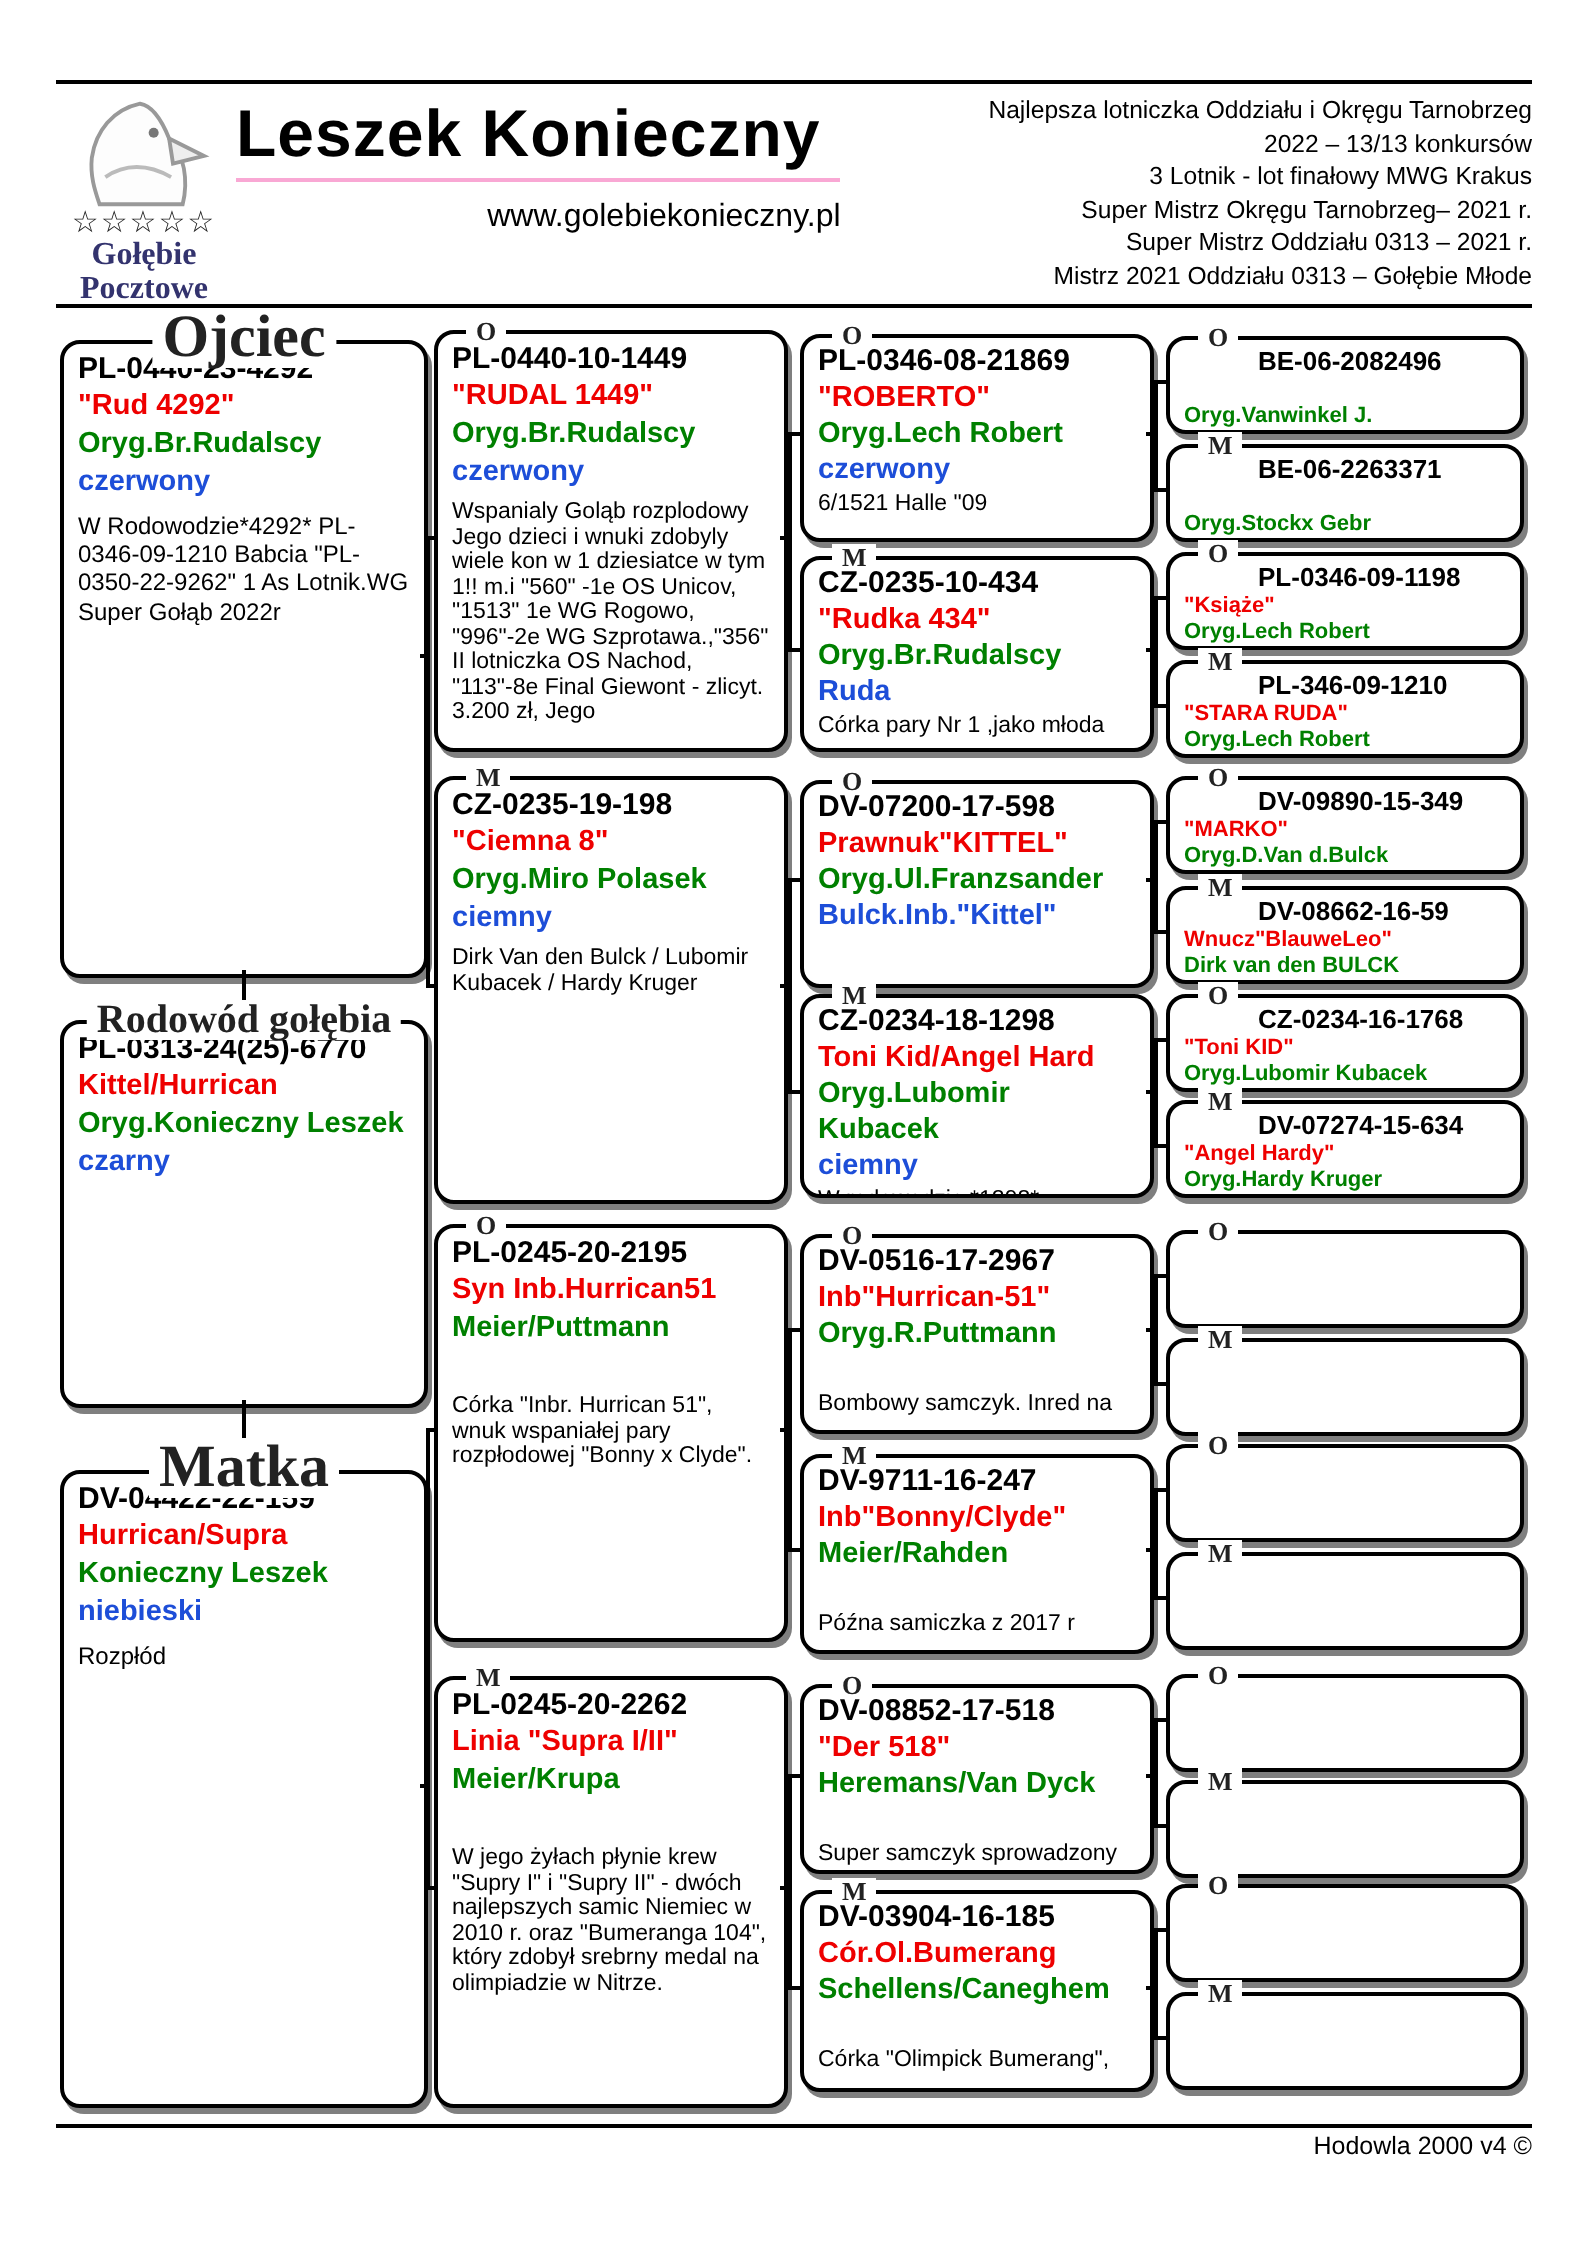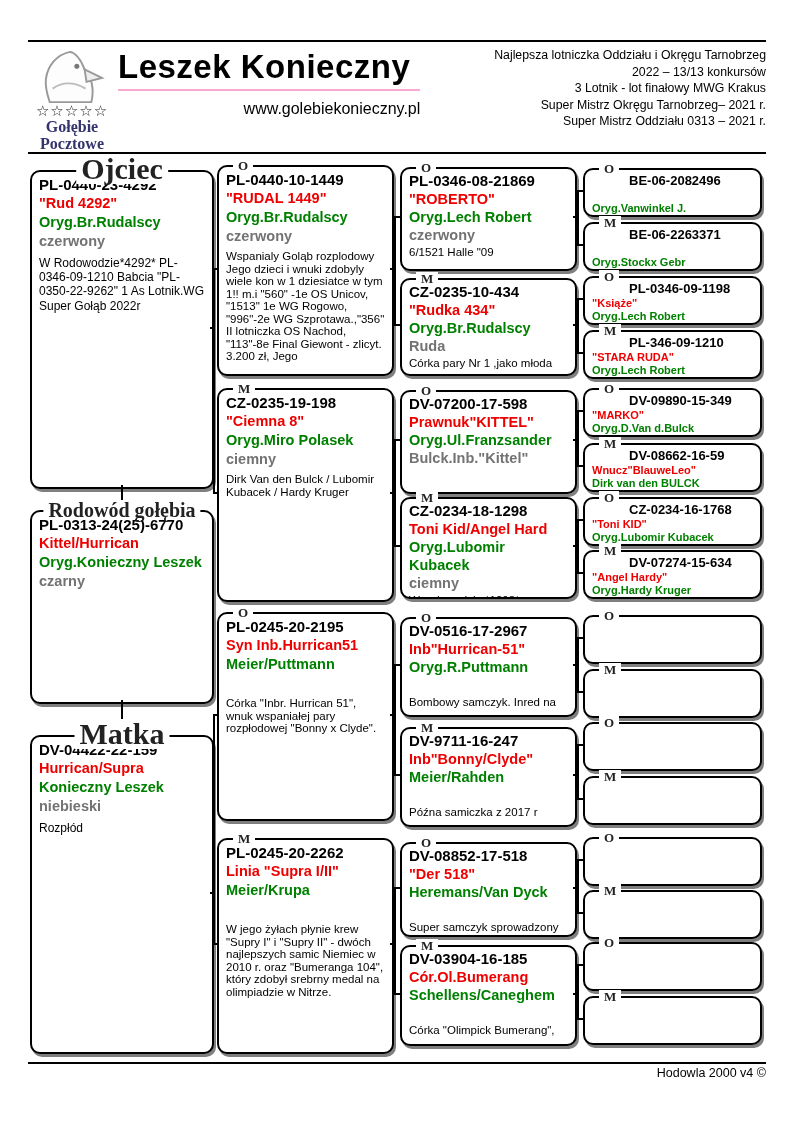--- a/index.html
+++ b/index.html
@@ -28,21 +28,21 @@
   .pbox-content{position:absolute;left:0;right:0;top:0;bottom:0;padding:3px 7px;overflow:hidden;}
   .legend{position:absolute;background:#fff;line-height:1;padding:0 5px;z-index:2;
           font-family:Liberation Serif, serif;font-weight:bold;color:#222;white-space:nowrap;}
   .legend-sm{top:-8px;left:14px;font-size:13px;}
   .legend-lg{top:-12px;left:50%;transform:translateX(-50%);font-size:20px;}
   .legend-xl{top:-18px;left:50%;transform:translateX(-50%);font-size:30px;}
 
   .row-ring  {font-size:15px;line-height:19px;font-weight:bold;min-height:19px;color:#000;}
   .row-name  {font-size:14.5px;line-height:19px;font-weight:bold;min-height:19px;color:#ee0000;}
   .row-origin{font-size:14.5px;line-height:19px;font-weight:bold;min-height:19px;color:#008000;}
-  .row-colour{font-size:14.5px;line-height:19px;font-weight:bold;min-height:19px;color:#737373;}
+  .row-colour{font-size:14.5px;line-height:19px;font-weight:bold;min-height:19px;color:#1d4ed8;}
   .row-desc  {font-size:11.5px;line-height:12.5px;margin-top:4px;color:#000;}
 
   .pbox-md .row-ring,.pbox-md .row-name,.pbox-md .row-origin,.pbox-md .row-colour{line-height:18px;min-height:18px;}
   .pbox-md .row-desc{margin-top:2px;}
   .pbox-lg .row-desc{font-size:12px;line-height:14.2px;margin-top:5px;}
 
   .pbox-sm .row-ring{font-size:13px;line-height:16px;min-height:16px;padding-left:37px;}
   .pbox-sm .row-name,.pbox-sm .row-origin{font-size:11px;line-height:13px;min-height:13px;}
 
   .conn{position:absolute;background:#000;}
@@ -71,20 +71,21 @@
     <h1>Leszek Konieczny</h1>
     <div class="contact">www.golebiekonieczny.pl</div>
   </div>
 
   <div class="achievements" id="achv">
       <div>Najlepsza lotniczka Oddziału i Okręgu Tarnobrzeg</div>
       <div>2022 – 13/13 konkursów</div>
       <div>3 Lotnik - lot finałowy MWG Krakus</div>
       <div>Super Mistrz Okręgu Tarnobrzeg– 2021 r.</div>
       <div>Super Mistrz Oddziału 0313 – 2021 r.</div>
+      <div>Mistrz 2021 Oddziału 0313 – Gołębie Młode</div>
     </div>
 
   <div class="rule rule-header"></div>
 
   <div id="tree">
       <div class="pbox pbox-lg" style="left: 30px; top: 170px; width: 180px; height: 315px;">
         <span class="legend legend-xl">Ojciec</span>
         <div class="pbox-content">
           <div class="row-ring">PL-0440-23-4292</div>
           <div class="row-name">"Rud 4292"</div>

